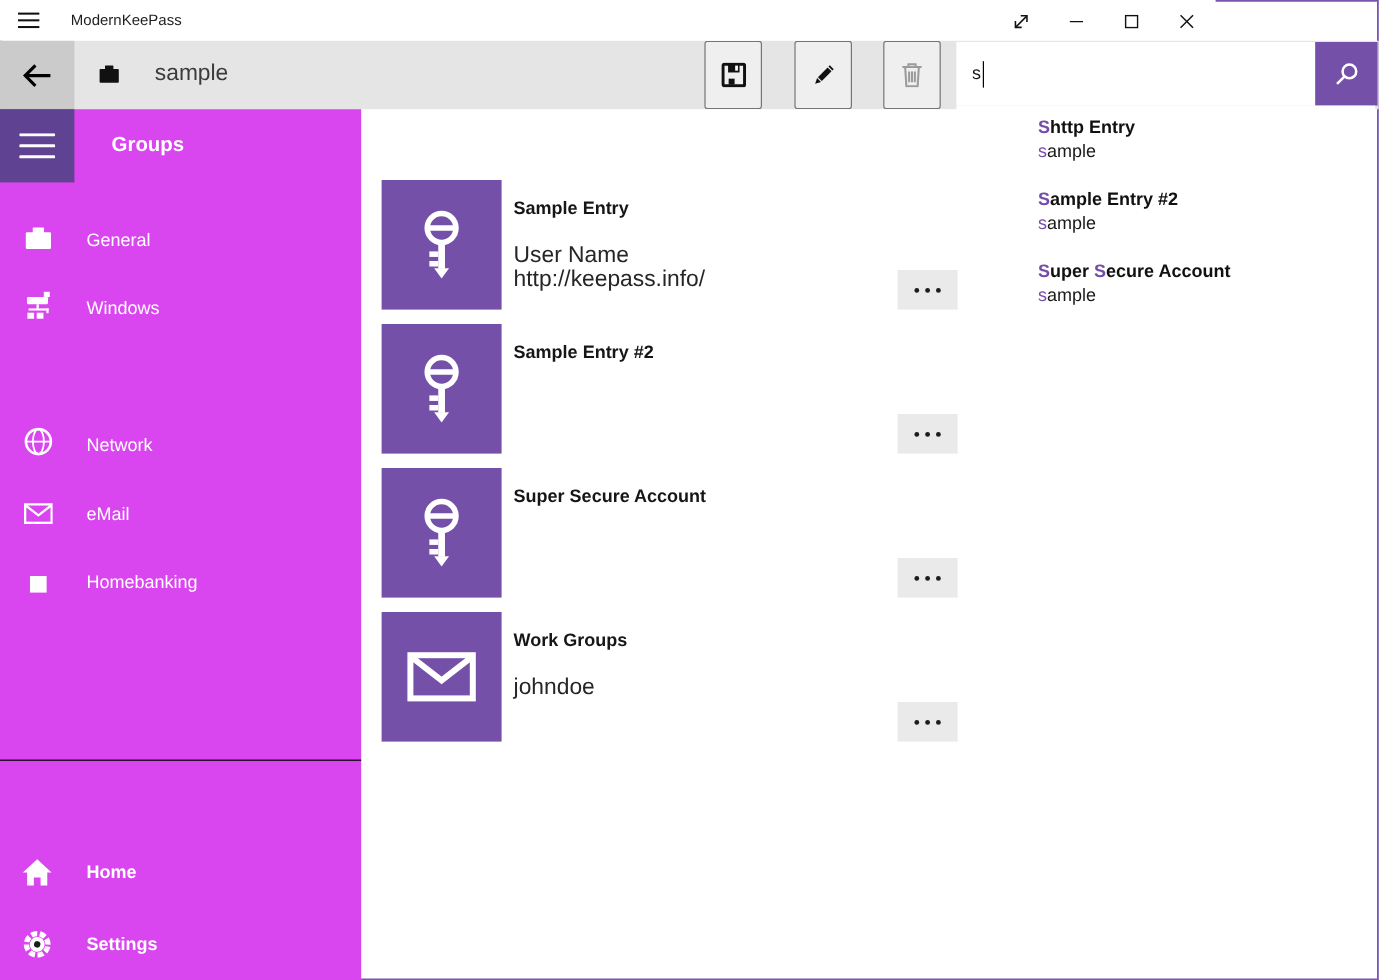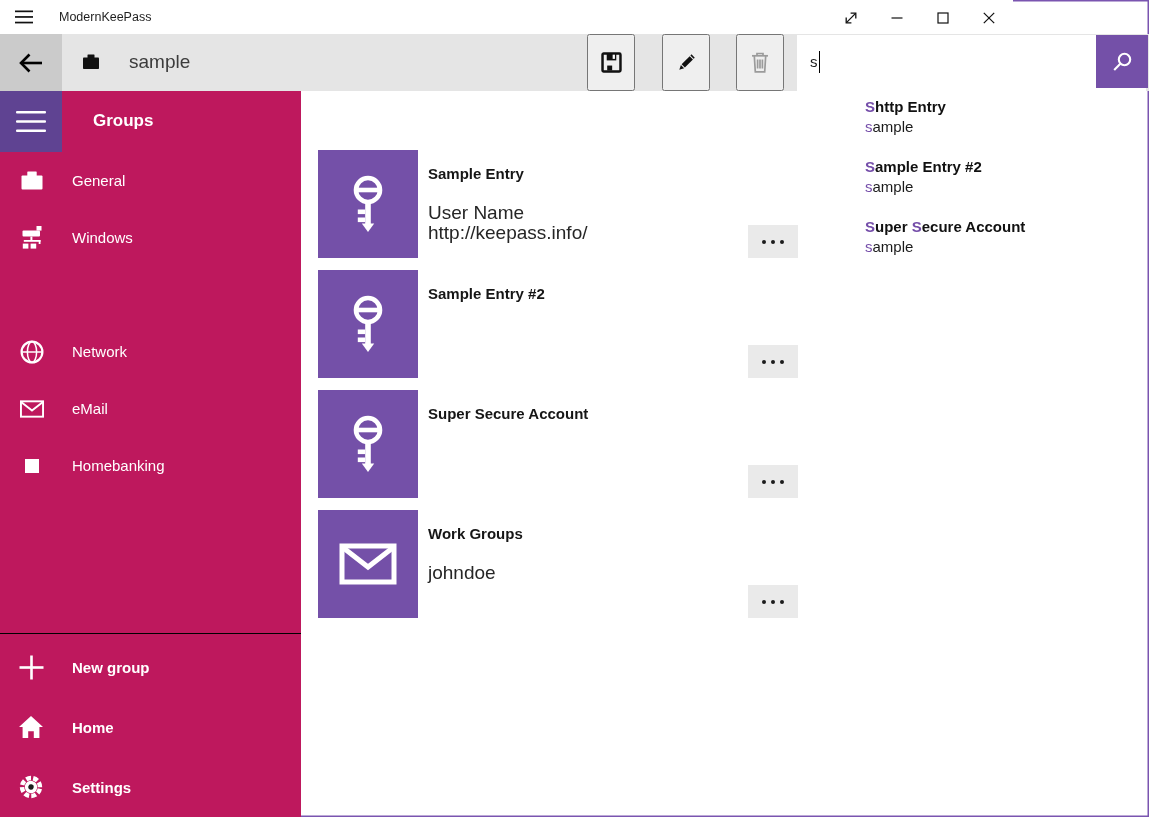--- a/index.html
+++ b/index.html
@@ -26,24 +26,24 @@
   .search-btn { position:absolute; left:1096px; top:1px; width:52px; height:53px; background:#7450a8; display:flex; align-items:center; justify-content:center; border:none; }
 
   
   .suggest { position:absolute; left:797px; top:88px; width:349px; background:#fff; padding-top:9px; }
   .sg-item { padding-left:68px; margin-bottom:20px; cursor:default; }
   .sg-title { font-size:15px; font-weight:bold; color:#111; line-height:20px; }
   .sg-sub { font-size:15px; color:#1a1a1a; line-height:20px; }
   .hl { color:#744da9; }
 
   
-  .sidebar { position:absolute; left:0; top:91px; width:301px; height:726px; background:#be185d; }
+  .sidebar { position:absolute; left:0; top:91px; width:301px; height:726px; background:#d946ef; }
   .burger-btn { position:absolute; left:0; top:0; width:62px; height:61px; background:#5f4392; border:none; display:flex; align-items:center; justify-content:center; }
   .groups-header { position:absolute; left:93px; top:0; height:61px; line-height:59px; color:#fff; font-weight:bold; font-size:17px; }
-  .group-item { position:absolute; left:0; width:301px; height:57px; display:flex; align-items:center; color:#fff; }
+  .group-item { position:absolute; left:0; width:301px; height:57px; display:flex; align-items:flex-end; color:#fff; }
   .group-item .ico { width:24px; margin-left:20px; display:flex; justify-content:center; }
   .group-item .lbl { margin-left:28px; font-size:15px; }
   .sb-divider { position:absolute; left:0; top:542px; width:301px; height:1px; background:#000; }
   .foot-item { position:absolute; left:0; width:301px; height:60px; display:flex; align-items:center; color:#fff; }
   .foot-item .ico { width:26px; margin-left:18px; display:flex; justify-content:center; }
   .foot-item .lbl { margin-left:28px; font-size:15px; font-weight:bold; }
 
   
   .entry { position:absolute; left:318px; width:480px; height:108px; }
   .tile { position:absolute; left:0; top:0; width:100px; height:108px; background:#7450a8; display:flex; align-items:center; justify-content:center; }
@@ -223,29 +223,20 @@
       <span class="ico">
           <svg width="14" height="14" viewBox="0 0 14 14">
             <rect x="0" y="0" width="14" height="14" fill="#fff"></rect>
           </svg>
         </span>
       <span class="lbl">Homebanking</span>
     </div>
 
     <div class="sb-divider"></div>
 
-    <div class="foot-item" style="top:546px">
-      <span class="ico">
-          <svg width="25" height="25" viewBox="0 0 25 25" fill="#fff">
-            <rect x="11.2" y="0.5" width="2.6" height="24"></rect>
-            <rect x="0.5" y="11.2" width="24" height="2.6"></rect>
-          </svg>
-        </span>
-      <span class="lbl">New group</span>
-    </div>
     <div class="foot-item" style="top:606px">
       <span class="ico">
           <svg width="26" height="24" viewBox="0 0 26 24" fill="#fff">
             <path d="M13 1 L1 12 H4.6 V23 H10.2 V16.2 H15.8 V23 H21.4 V12 H25 Z"></path>
           </svg>
         </span>
       <span class="lbl">Home</span>
     </div>
     <div class="foot-item" style="top:666px">
       <span class="ico">

